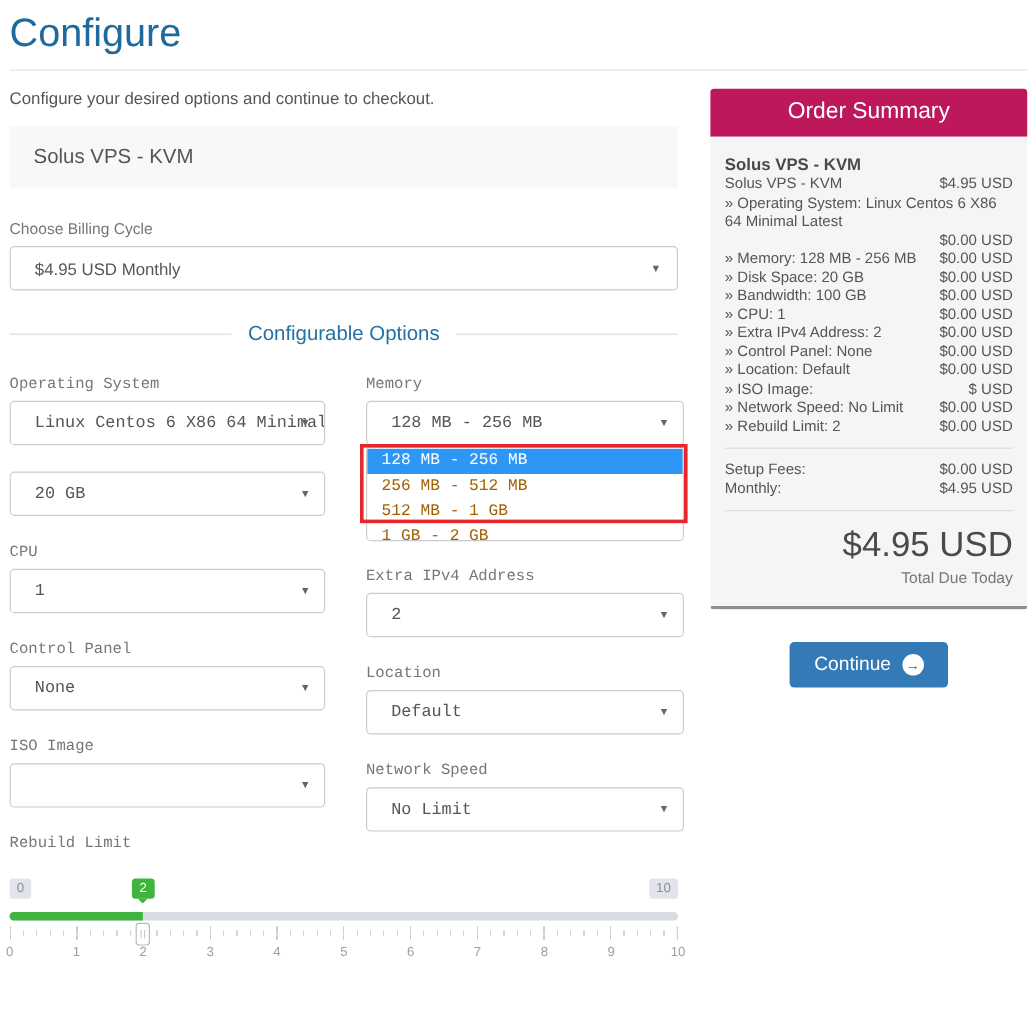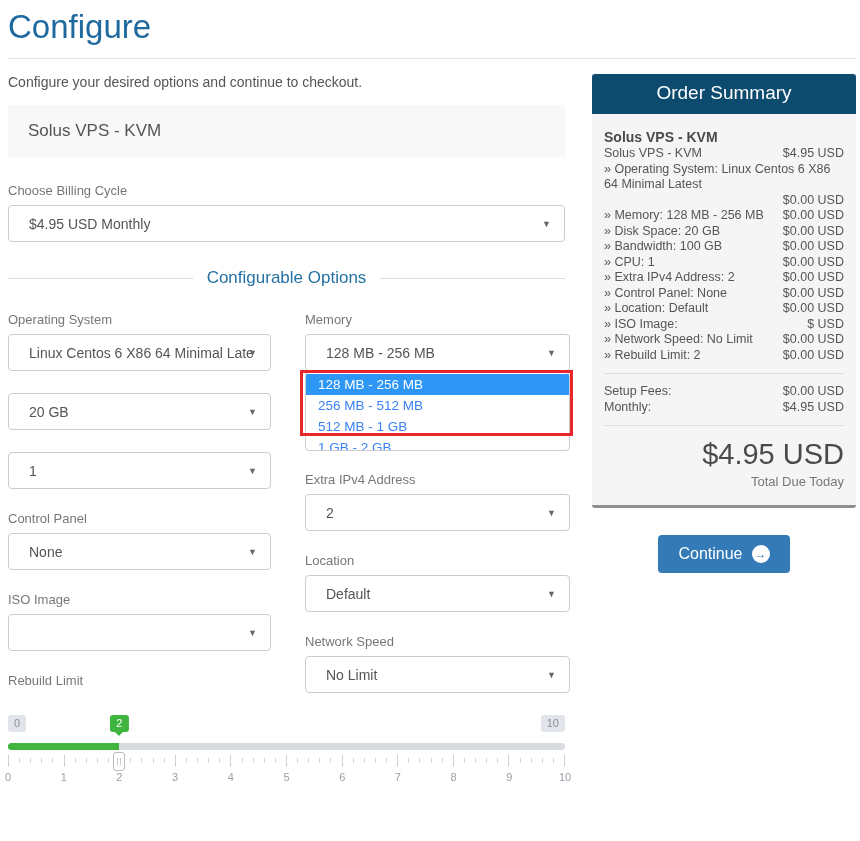--- a/index.html
+++ b/index.html
@@ -31,33 +31,33 @@
     white-space:nowrap; overflow:hidden;
   }
   .caret { position:absolute; right:13px; top:50%; transform:translateY(-50%); font-size:9px; color:#666; }
 
   .billing-field { margin-bottom:26px; }
 
   .options-heading { display:flex; align-items:center; color:#2471a3; font-size:17px; margin:2px 0 24px; }
   .options-heading::before, .options-heading::after { content:""; flex:1; border-top:1px solid #ddd; }
   .options-heading span { margin:0 14px; }
 
-  .opt-grid { display:flex; }
+  .opt-grid { display:flex;font-family:Liberation Mono, monospace; }
   .opt-col-left  { width:263px; flex:none; }
   .opt-col-right { width:265px; flex:none; margin-left:34px; }
   .opt-field { margin-bottom:22px; }
   .opt-spacer { height:79px; }
 
   
   .dropdown-list {
     position:absolute; top:38px; left:0; right:0; z-index:2;
     background:#fff; border:1px solid #ccc; border-radius:4px;
     height:79px; overflow:hidden; padding-top:1px;
   }
-  .dropdown-option { height:21px; line-height:21px; padding-left:12px; font-size:13.5px; color:#3b82f6; cursor:pointer; }
+  .dropdown-option { height:21px; line-height:21px; padding-left:12px; font-size:13.5px; color:#a16207; cursor:pointer; }
   .dropdown-option.highlighted { background:#2e96f5; color:#fff; }
   .annotation-box {
     position:absolute; top:36px; left:-5px; right:-3px; height:66px;
     border:3px solid #e8272c; z-index:3; pointer-events:none;
   }
 
   
   .slider-area { position:relative; height:82px; margin-bottom:14px; }
   .slider-badge {
     position:absolute; top:0; font-size:11px; line-height:15px; padding:1px 6px;
@@ -83,21 +83,21 @@
   .slider-handle::after { right:3px; }
   .ruler-major { position:absolute; top:40px; left:0; right:0; height:11px;
     background-image:repeating-linear-gradient(90deg,#c4c8cd 0,#c4c8cd 1px,transparent 1px,transparent 55.6px);
     border-right:1px solid #c4c8cd; }
   .ruler-minor { position:absolute; top:43px; left:0; right:0; height:5px;
     background-image:repeating-linear-gradient(90deg,#d3d6da 0,#d3d6da 1px,transparent 1px,transparent 11.12px); }
   .grid-num { position:absolute; top:56px; transform:translateX(-50%); font-size:11px; color:#9aa0a8; }
 
   
   .summary-header {
-    background:#0c4a6e; color:#fff; text-align:center; font-size:19px;
+    background:#be185d; color:#fff; text-align:center; font-size:19px;
     padding:8px 0 10px; border-radius:3px 3px 0 0;
   }
   .summary-body {
     background:#f5f5f5; padding:12px 12px 16px;
     border-bottom:3px solid #8f8f8f; border-radius:0 0 3px 3px;
   }
   .sum-product { font-weight:bold; font-size:14px; color:#4a4a4a; margin:3px 0 1px; }
   .sum-group { font-style:italic; font-size:12px; color:#666; margin-bottom:11px; }
   .line-item { display:flex; flex-wrap:wrap; justify-content:space-between; font-size:12.5px; line-height:15.5px; color:#555; }
   .li-price { margin-left:auto; white-space:nowrap; }
@@ -163,20 +163,21 @@
           <div class="opt-field">
             <div class="select-wrap">
               <div class="selectbox">
                 <span>20 GB</span>
                 <span class="caret">▼</span>
               </div>
             </div>
           </div>
 
           <div class="opt-field">
+            <label class="field-label">CPU</label>
             <div class="select-wrap">
               <div class="selectbox">
                 <span>1</span>
                 <span class="caret">▼</span>
               </div>
             </div>
           </div>
 
           <div class="opt-field">
             <label class="field-label">Control Panel</label>

